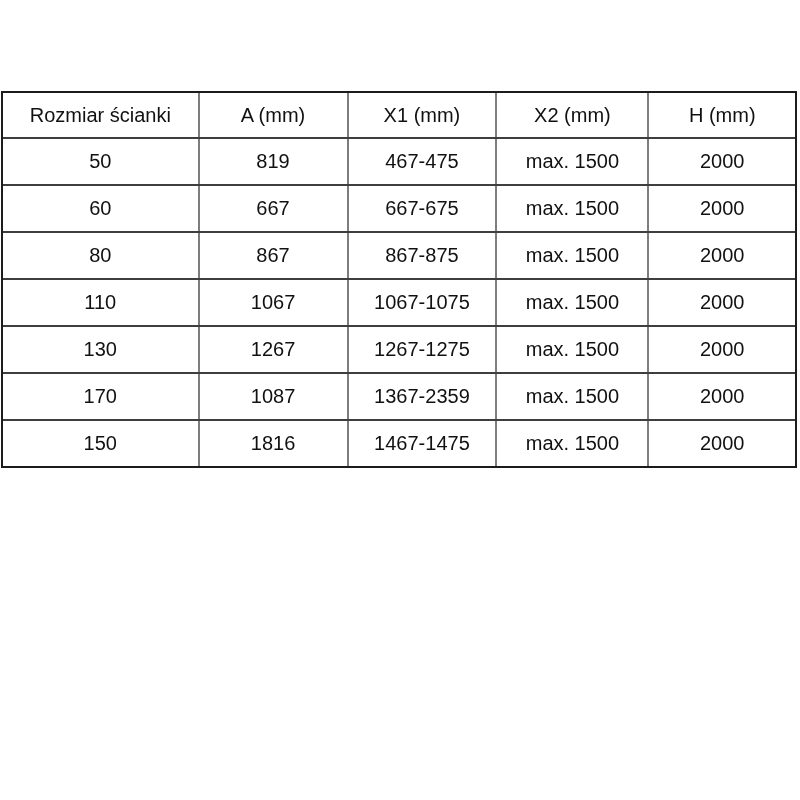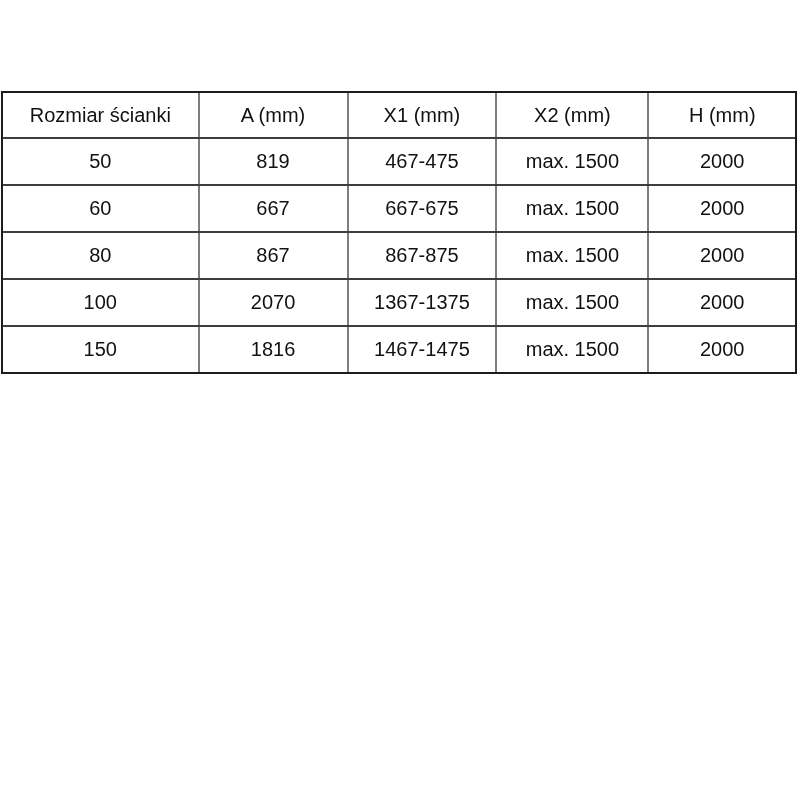--- a/index.html
+++ b/index.html
@@ -79,23 +79,37 @@
         <td>2000</td>
       </tr>
       <tr>
         <td>80</td>
         <td>867</td>
         <td>867-875</td>
         <td>max. 1500</td>
         <td>2000</td>
       </tr>
       <tr>
-        <td>100</td>
-        <td>2070</td>
-        <td>1367-1375</td>
+        <td>110</td>
+        <td>1067</td>
+        <td>1067-1075</td>
+        <td>max. 1500</td>
+        <td>2000</td>
+      </tr>
+      <tr>
+        <td>130</td>
+        <td>1267</td>
+        <td>1267-1275</td>
+        <td>max. 1500</td>
+        <td>2000</td>
+      </tr>
+      <tr>
+        <td>170</td>
+        <td>1087</td>
+        <td>1367-2359</td>
         <td>max. 1500</td>
         <td>2000</td>
       </tr>
       <tr>
         <td>150</td>
         <td>1816</td>
         <td>1467-1475</td>
         <td>max. 1500</td>
         <td>2000</td>
       </tr>

